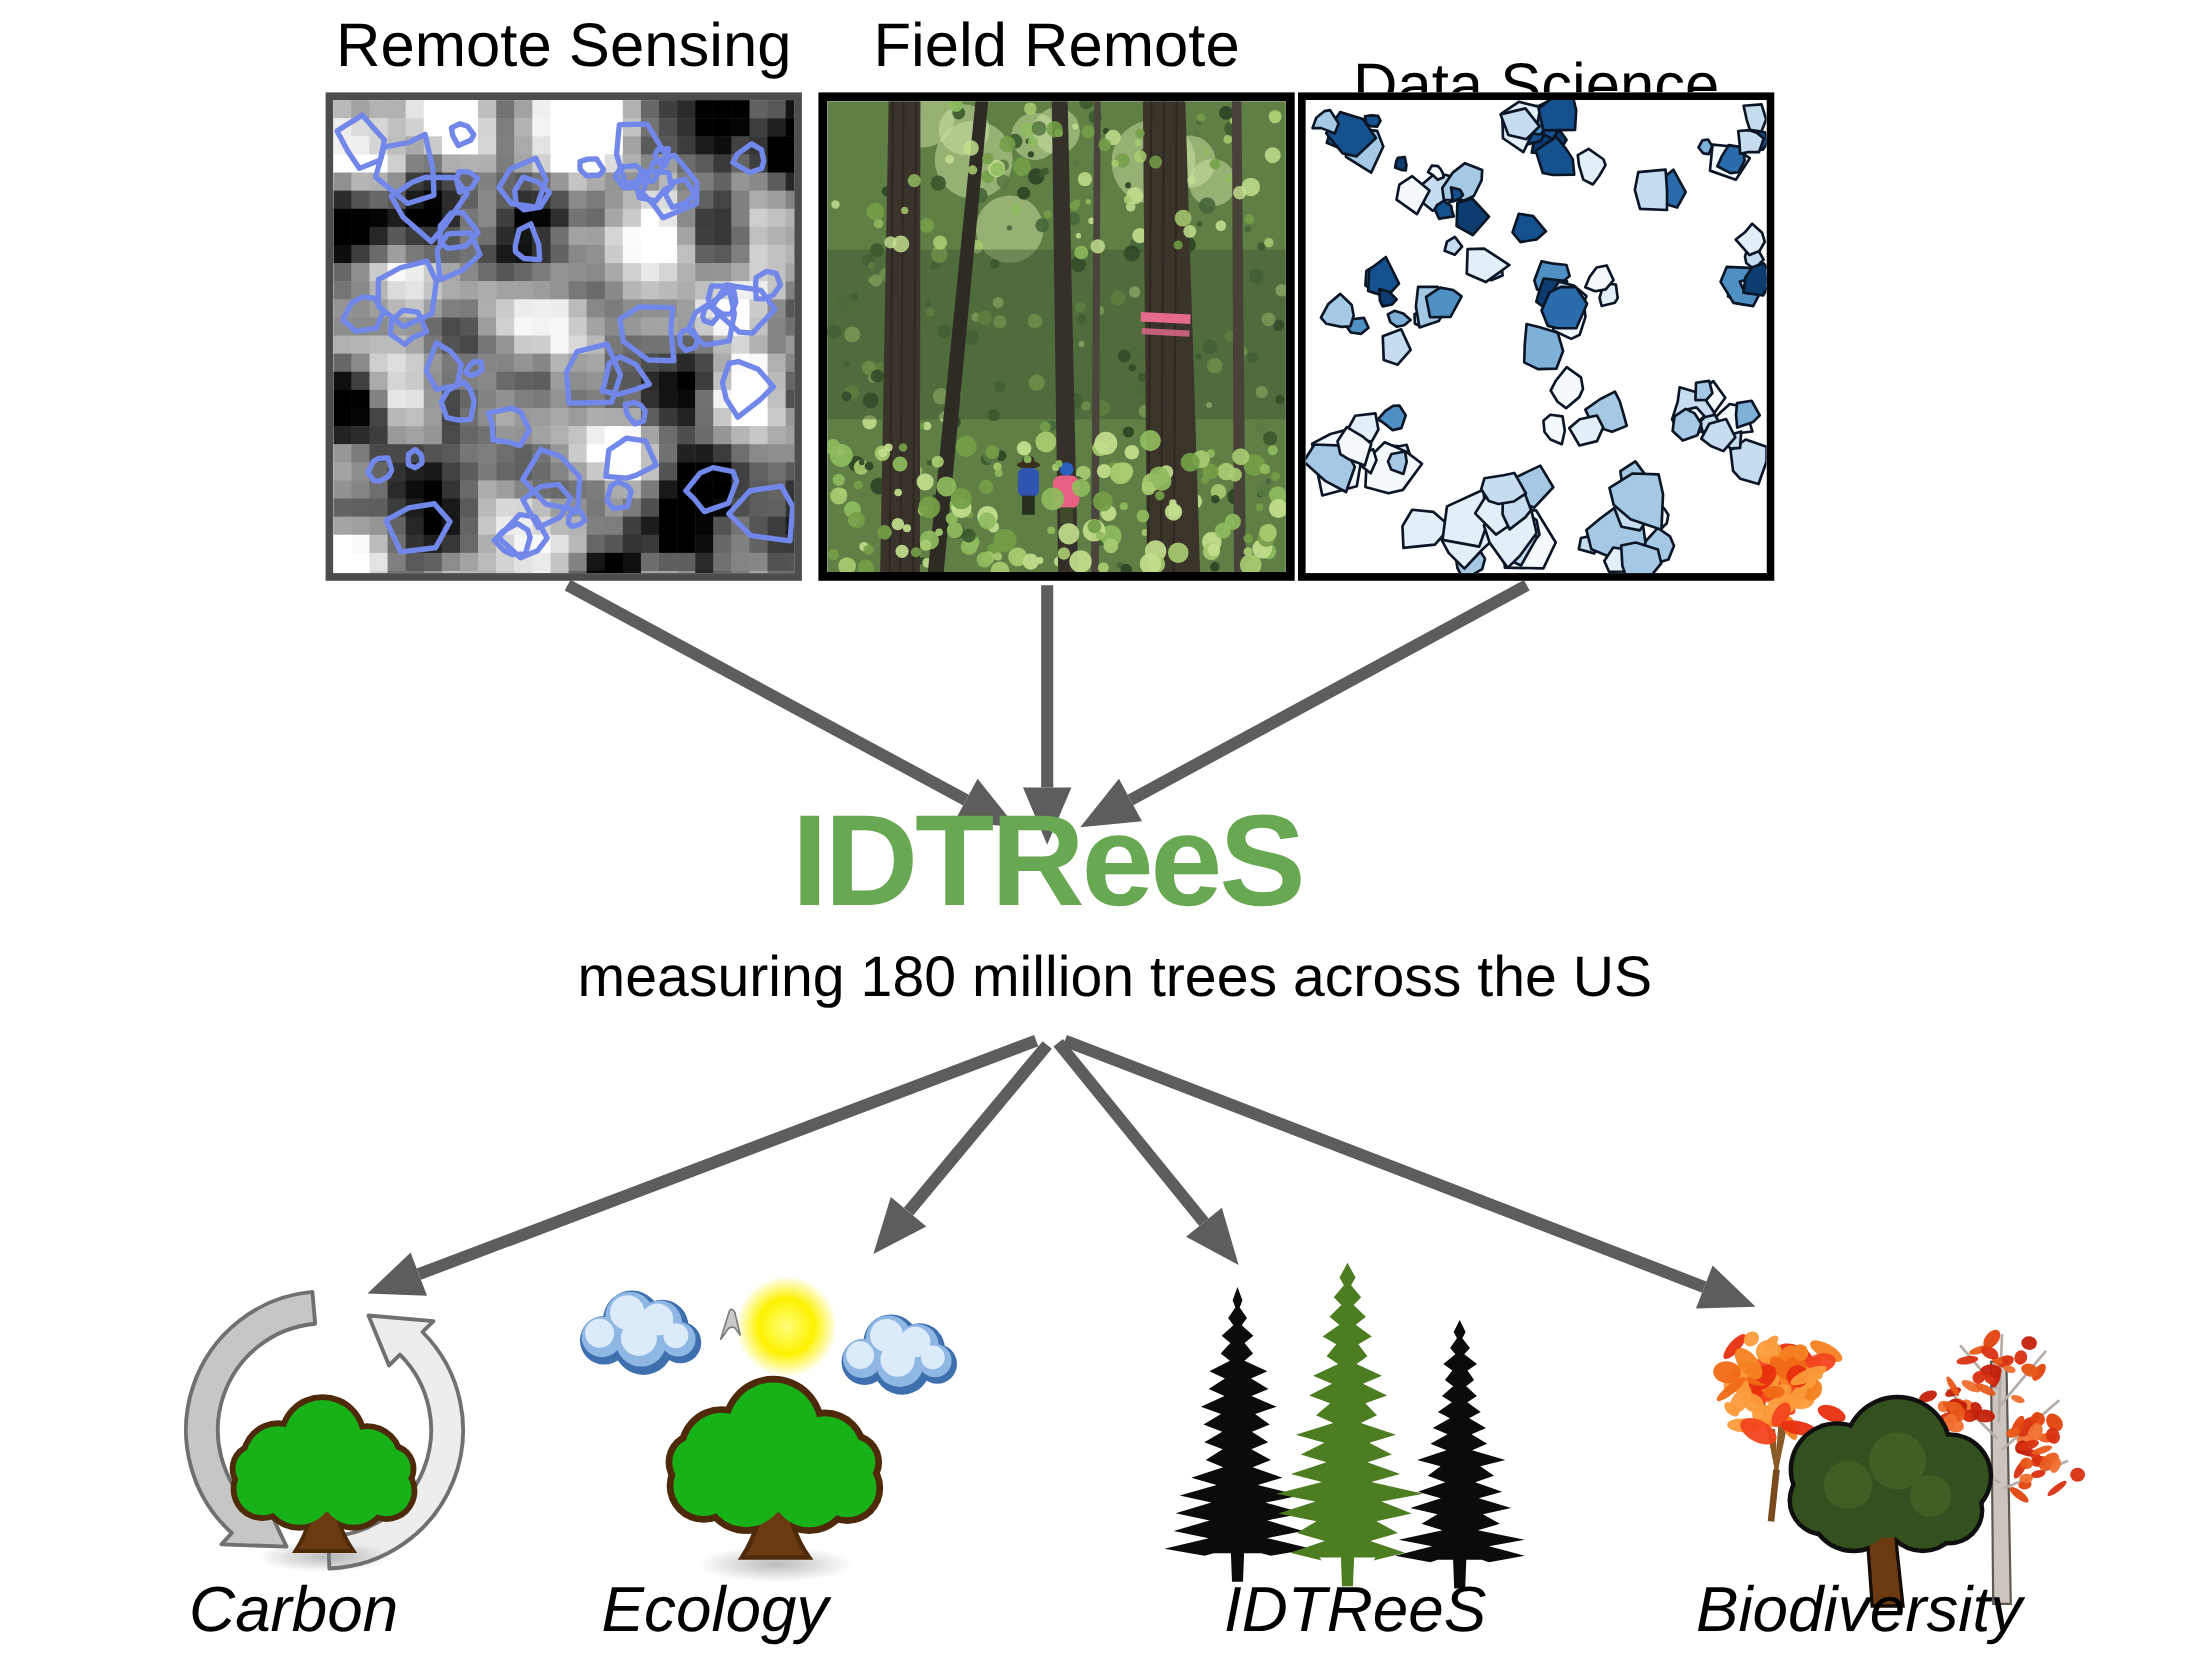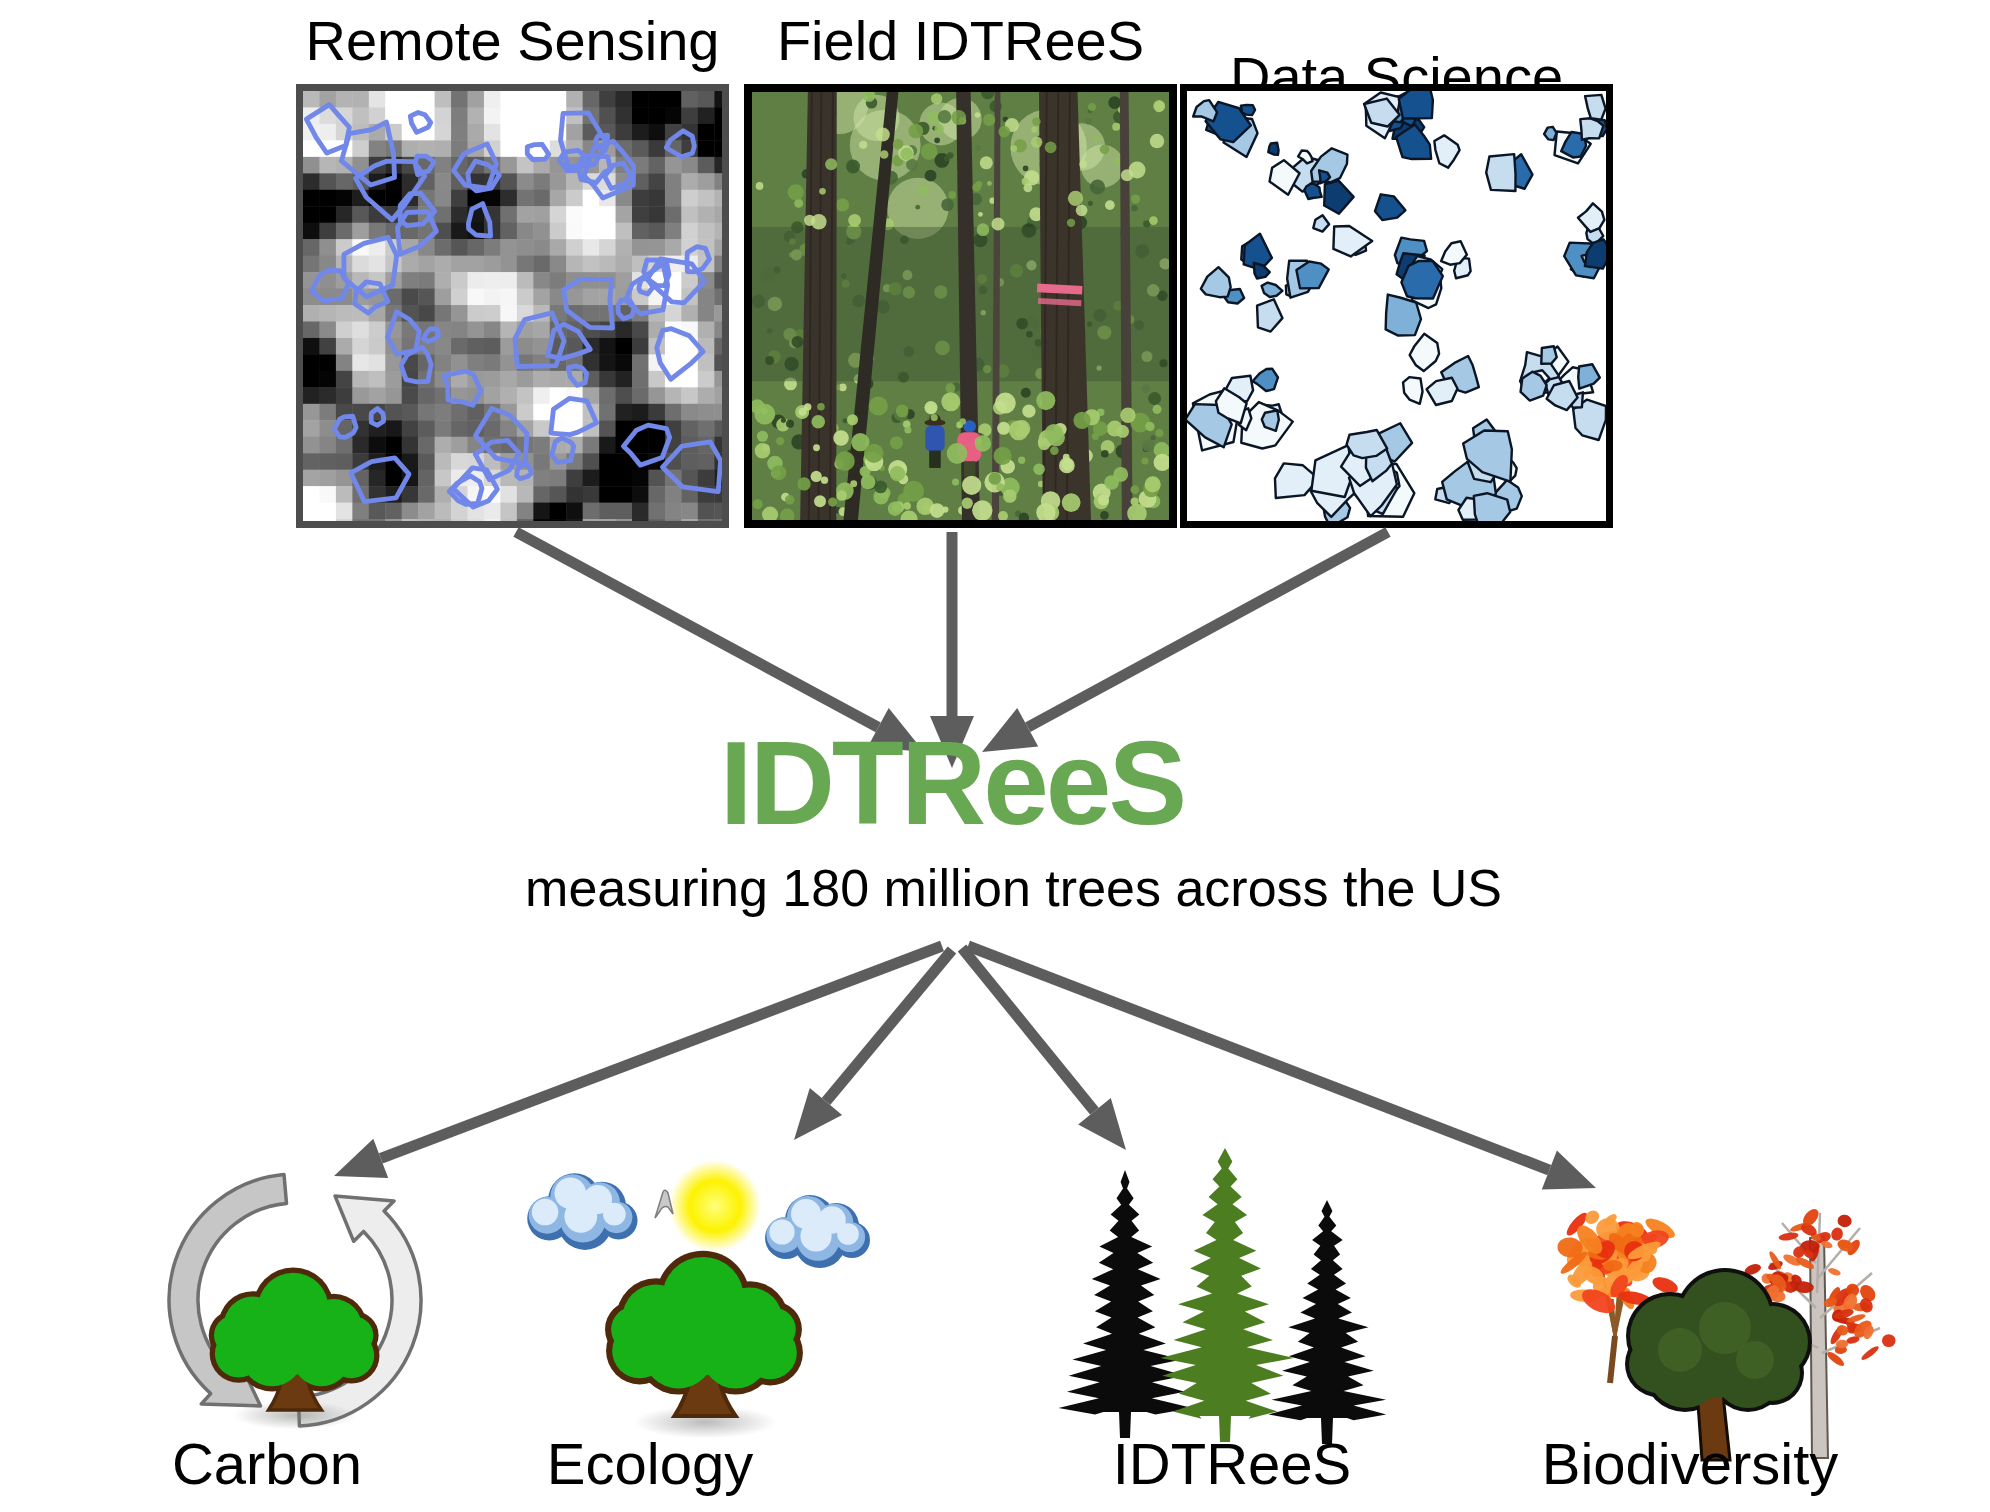--- a/index.html
+++ b/index.html
@@ -16,33 +16,33 @@
   .panel.ds{left:1180px;border:7px solid #000;}
   #arrow-layer{position:absolute;left:0;top:0;pointer-events:none;}
   .title{position:absolute;left:452px;width:1000px;top:722px;font-size:118px;line-height:1.05;font-weight:bold;letter-spacing:-3px;text-align:center;white-space:nowrap;}
   .subtitle{position:absolute;left:402px;width:1100px;top:858px;font-size:52px;color:#000;text-align:right;white-space:nowrap;}
   .icon{position:absolute;}
   .icon svg{width:100%;height:100%;display:block;overflow:visible;}
   .ic-carbon{left:150px;top:1148px;width:290px;height:310px;}
   .ic-ecology{left:505px;top:1148px;width:390px;height:305px;}
   .ic-forestry{left:1055px;top:1132px;width:340px;height:318px;}
   .ic-biodiversity{left:1520px;top:1168px;width:390px;height:300px;}
-  .app-label{position:absolute;top:1430px;font-size:58px;color:#000;text-align:center;white-space:nowrap;}
+  .app-label{position:absolute;top:1430px;font-size:58px;color:#000;text-align:center;white-space:nowrap;font-style:italic;}
   .al-carbon{left:117px;width:300px;}
   .al-ecology{left:500px;width:300px;}
   .al-forestry{left:1082px;width:300px;}
   .al-biodiversity{left:1480px;width:420px;}
 </style>
 </head>
 <body>
 
 <div class="canvas">
 
   <div class="top-label tl-rs">Remote Sensing</div>
-  <div class="top-label tl-fs">Field IDTReeS</div>
+  <div class="top-label tl-fs">Field Remote</div>
   <div class="top-label tl-ds">Data Science</div>
 
   <div class="panel rs">
     <svg id="svg-rs" viewBox="0 0 433 444" preserveAspectRatio="none">
         <rect x="0" y="0" width="17.5" height="17.5" fill="rgb(185,185,185)"></rect>
         <rect x="17" y="0" width="17.5" height="17.5" fill="rgb(162,162,162)"></rect>
         <rect x="34" y="0" width="17.5" height="17.5" fill="rgb(179,179,179)"></rect>
         <rect x="51" y="0" width="17.5" height="17.5" fill="rgb(178,178,178)"></rect>
         <rect x="68" y="0" width="17.5" height="17.5" fill="rgb(228,228,228)"></rect>
         <rect x="85" y="0" width="17.5" height="17.5" fill="rgb(255,255,255)"></rect>

